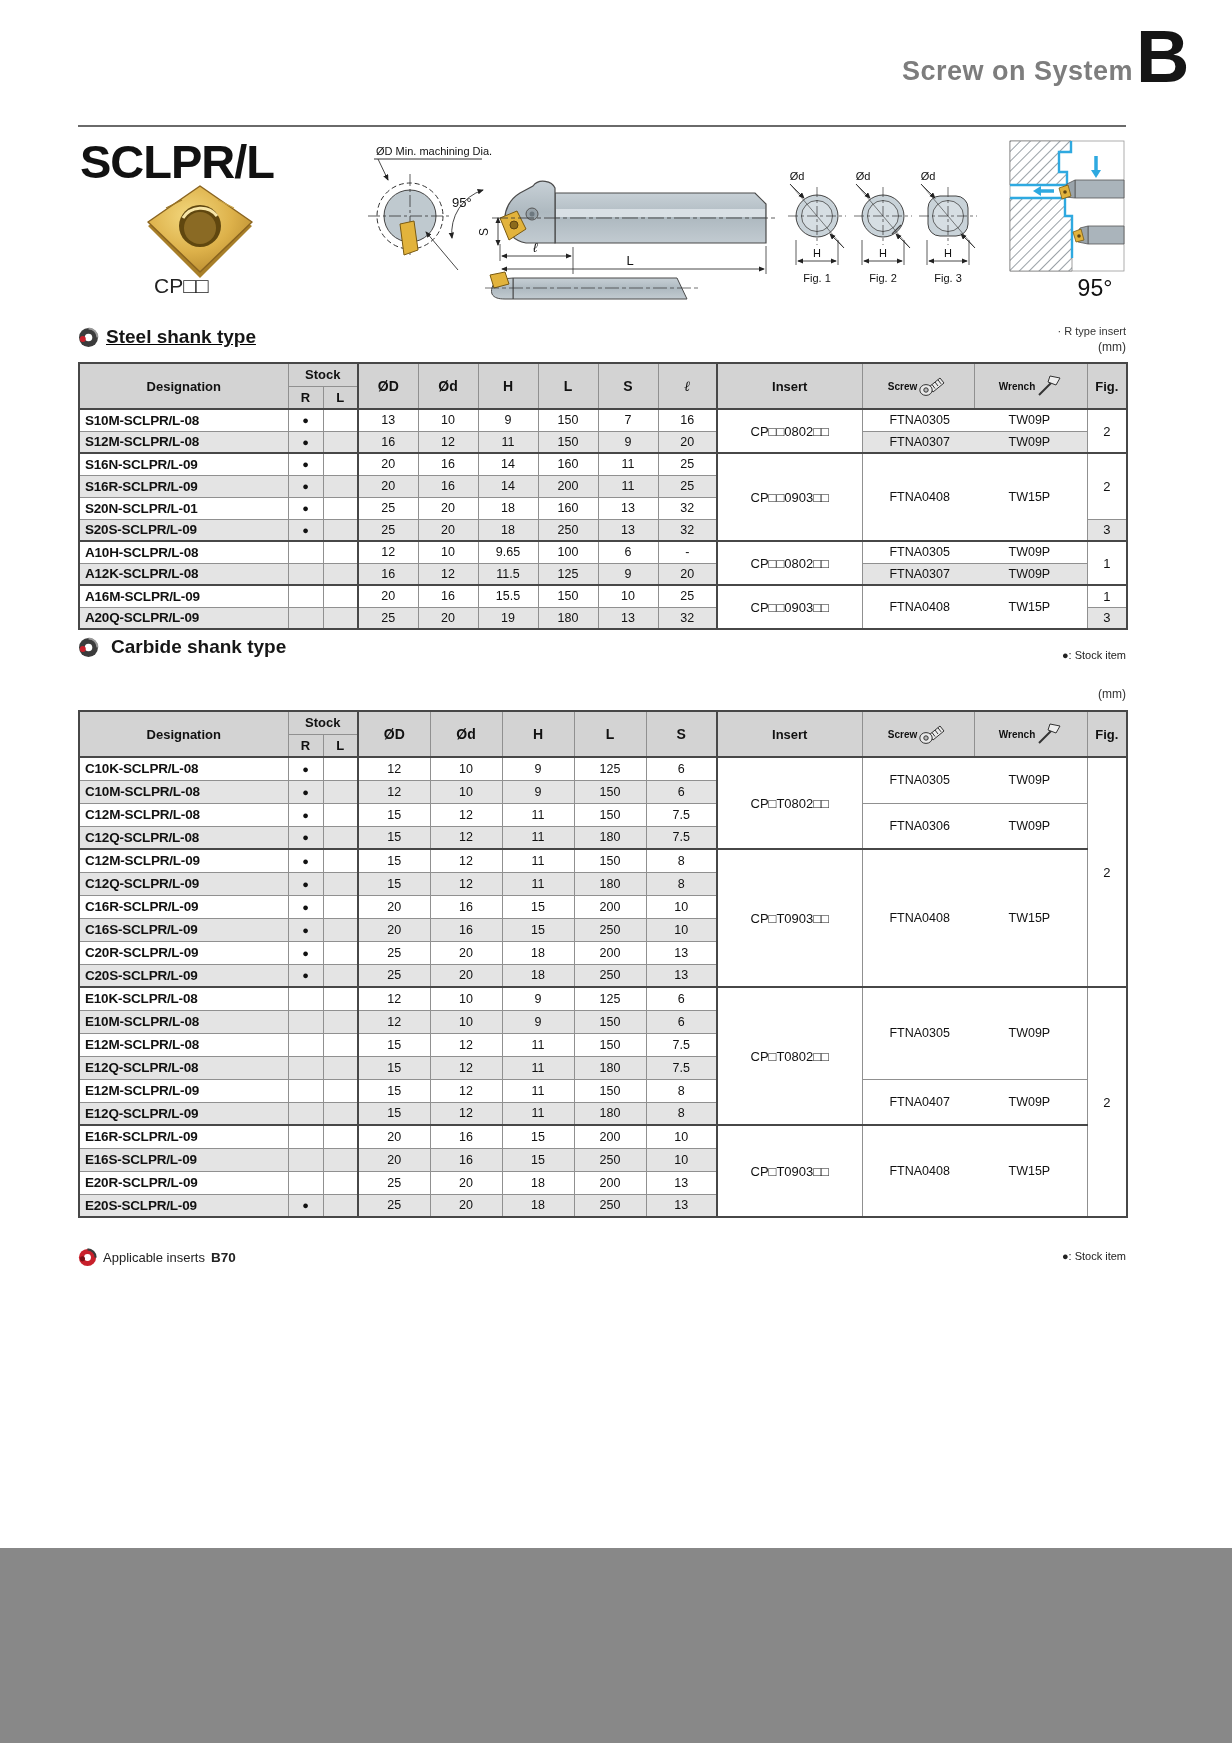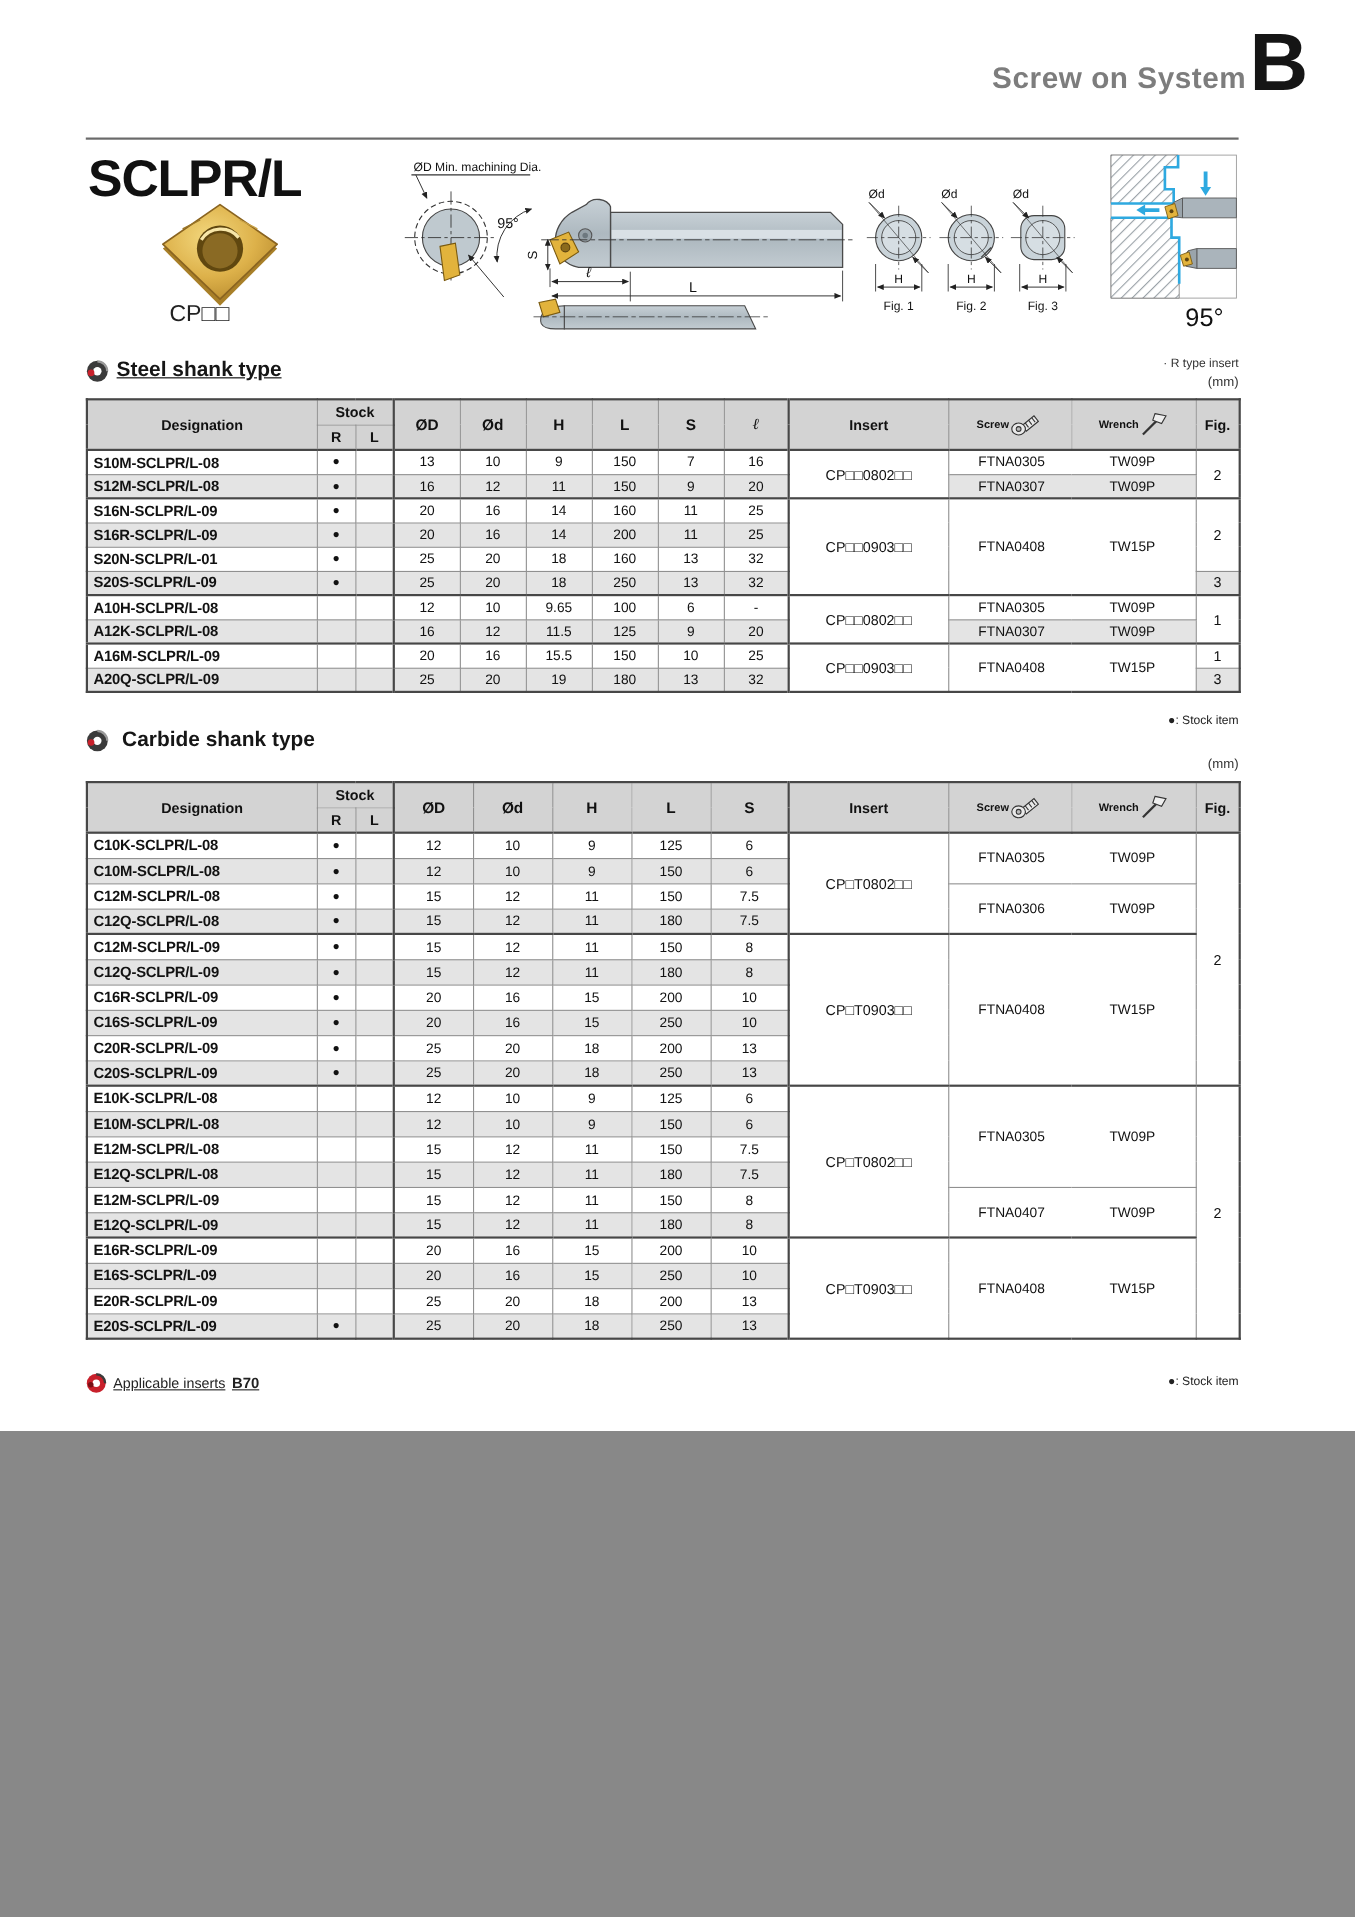--- a/index.html
+++ b/index.html
@@ -1,35 +1,35 @@
 <!DOCTYPE html>
 <html><head>
 <meta charset="utf-8">
 <style>
   * { box-sizing: border-box; margin: 0; padding: 0; }
   body { background: #888; font-family: "Liberation Sans", sans-serif; }
-  .page { position: relative; width: 1232px; height: 1301px; background: #fff; margin: 0 auto; overflow: hidden; }
+  .page { position: relative; width: 1232px; height: 1548px; background: #fff; margin: 0 auto; overflow: hidden; }
 
   
   .sys-label { position: absolute; top: 56px; right: 99px; font-size: 27px; font-weight: bold; color: #7d7d7d; letter-spacing: 0.5px; }
   .tab-letter { position: absolute; top: 20px; left: 1136px; font-size: 74px; font-weight: bold; color: #151515; line-height: 1; }
   .header-rule { position: absolute; left: 78px; top: 125px; width: 1048px; height: 2px; background: #6a6a6a; }
 
   
   .product-name { position: absolute; left: 80px; top: 134px; font-size: 47px; font-weight: bold; color: #111; letter-spacing: -1px; }
   .insert-photo { position: absolute; left: 142px; top: 184px; width: 116px; height: 96px; }
   .insert-code { position: absolute; left: 154px; top: 274px; font-size: 21px; color: #222; }
 
   .tech-drawing { position: absolute; left: 330px; top: 128px; width: 800px; height: 188px; }
 
   
   .section-head { position: absolute; left: 78px; display: flex; align-items: center; gap: 7px; }
   .section-head span { font-size: 19px; font-weight: bold; color: #161616; }
   #steel-head { top: 326px; text-decoration: underline; }
-  #carbide-head { top: 662px; gap: 12px; }
+  #carbide-head { top: 636px; gap: 12px; }
 
   .note-r   { position: absolute; right: 106px; top: 325px; font-size: 11px; color: #333; }
   .unit-steel { position: absolute; right: 106px; top: 340px; font-size: 12px; color: #333; }
   .unit-carbide { position: absolute; right: 106px; top: 687px; font-size: 12px; color: #333; }
   .stock-note { position: absolute; right: 106px; font-size: 11px; color: #222; }
   #sn1 { top: 649px; }
   #sn2 { top: 1250px; }
 
   
   table { position: absolute; left: 78px; border-collapse: collapse; table-layout: fixed; background: #fff; border: 2px solid #474747; }
@@ -50,21 +50,21 @@
   tr.gb td { border-top: 2px solid #474747; }
   td.ins { font-size: 13px; }
   td.sw { font-size: 12.5px; }
   .swv { display: inline-block; width: 49%; }
   td.fig { font-size: 13px; }
   .bl2 { border-left: 2px solid #474747; }
   .swc { display: flex; flex-direction: row; align-items: center; justify-content: center; gap: 1px; }
   .swlbl { font-size: 10px; font-weight: bold; }
 
   
-  .applicable { position: absolute; left: 78px; top: 1248px; display: flex; align-items: center; gap: 6px; font-size: 13px; color: #222; text-decoration: underline; }
+  .applicable { position: absolute; left: 78px; top: 1248px; display: flex; align-items: center; gap: 6px; font-size: 13px; color: #222; }
   .applicable b { font-size: 13.5px; }
 
   
   .corner-icon { position: absolute; left: 1028px; top: 1592px; width: 84px; height: 64px; }
   .turning { position: absolute; right: 222px; top: 1664px; font-size: 18px; font-weight: bold; font-style: italic; color: #1b4da2; }
   .tab-box { position: absolute; left: 1020px; top: 1662px; width: 78px; height: 27px; background: #1b4da2; color: #fff; font-size: 15px; font-weight: bold; text-align: center; line-height: 27px; }
   .page-num { position: absolute; right: 127px; top: 1692px; font-size: 21px; font-weight: bold; color: #111; }
 </style>
 </head>
 <body>

